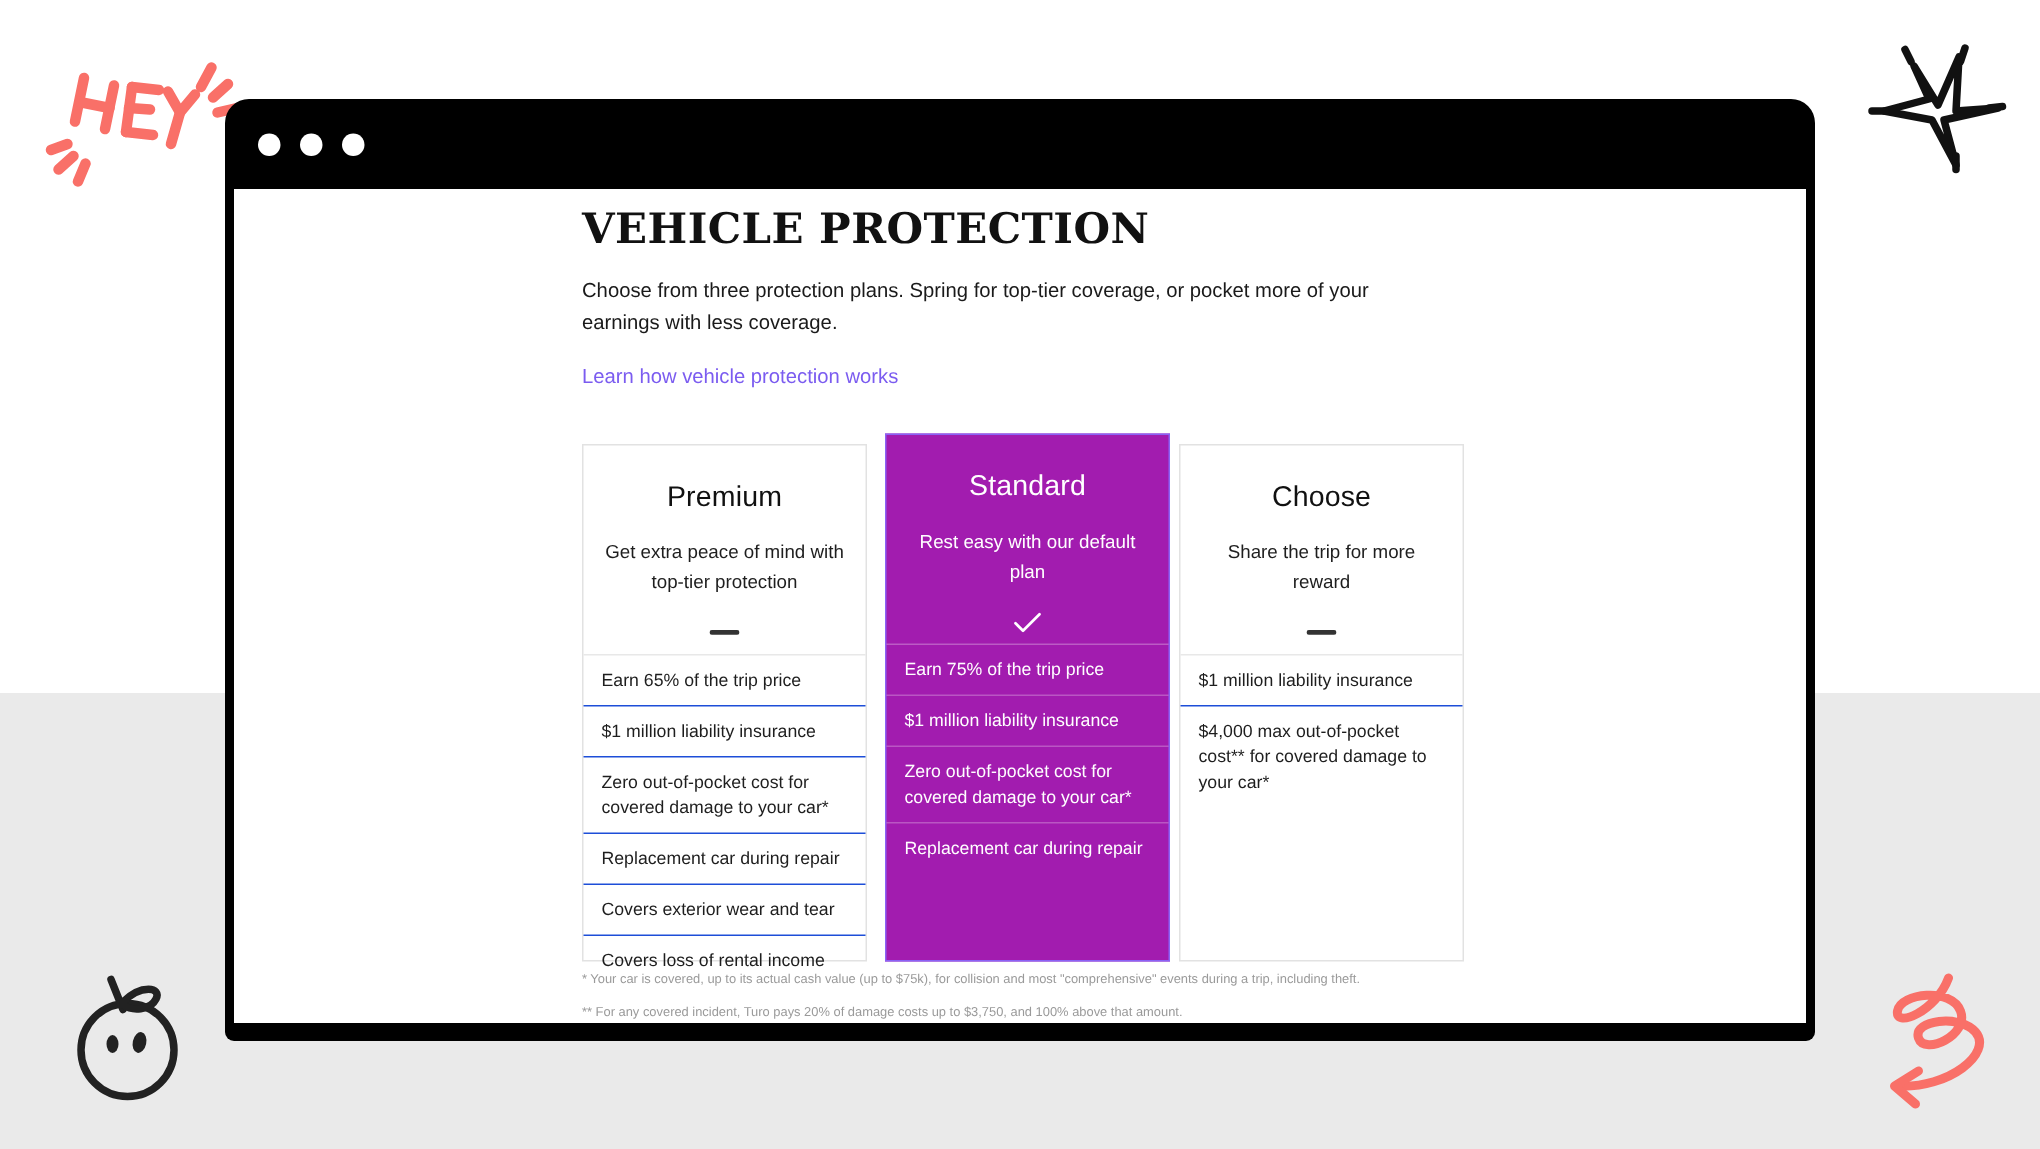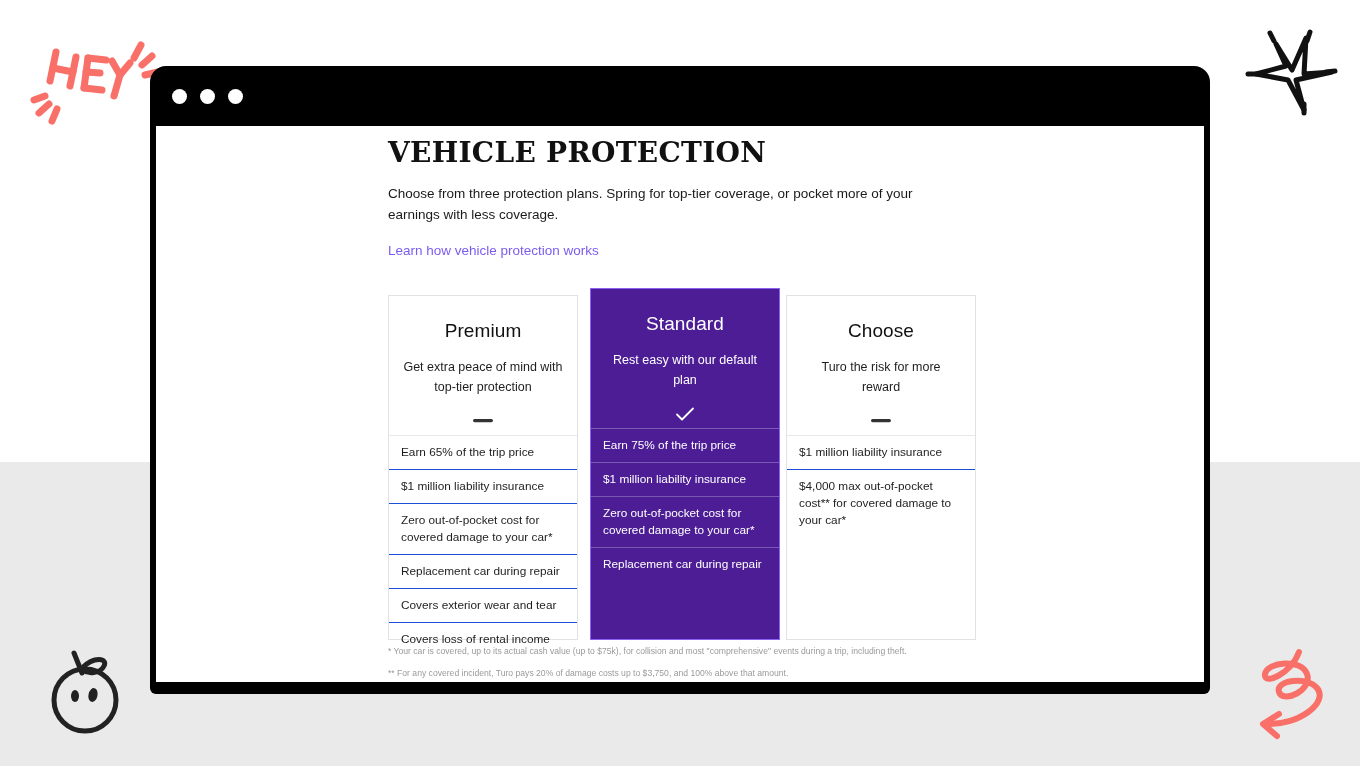--- a/index.html
+++ b/index.html
@@ -116,21 +116,21 @@
     width: 190px;
     height: 345px;
     background: #ffffff;
     border: 1px solid #e2e2e2;
     display: flex;
     flex-direction: column;
   }
   .plan-card.featured {
     top: 0;
     height: 352px;
-    background: #4c1d95;
+    background: #a21caf;
     border-color: #8a63f5;
   }
   #plan-card-0 { left: 0px; }
   #plan-card-1 { left: 202px; }
   #plan-card-2 { left: 398px; }
 
   .plan-head {
     padding: 24px 14px 4px;
     text-align: center;
     border-bottom: 1px solid #e8e8e8;
@@ -317,21 +317,21 @@
             <li>Earn 75% of the trip price</li>
             <li>$1 million liability insurance</li>
             <li>Zero out-of-pocket cost for covered damage to your car*</li>
             <li>Replacement car during repair</li>
           </ul>
         </div>
 
         <div class="plan-card" id="plan-card-2">
           <div class="plan-head">
             <div class="plan-name">Choose</div>
-            <div class="plan-tagline">Turo the risk for more reward</div>
+            <div class="plan-tagline">Share the trip for more reward</div>
             <div class="plan-indicator">
               <svg width="20" height="4" viewBox="0 0 20 4">
                   <rect x="0" y="0" width="20" height="3.2" rx="1.6" fill="#333333"></rect>
                 </svg>
             </div>
           </div>
           <ul class="plan-features">
             <li>$1 million liability insurance</li>
             <li>$4,000 max out-of-pocket cost** for covered damage to your car*</li>
           </ul>

